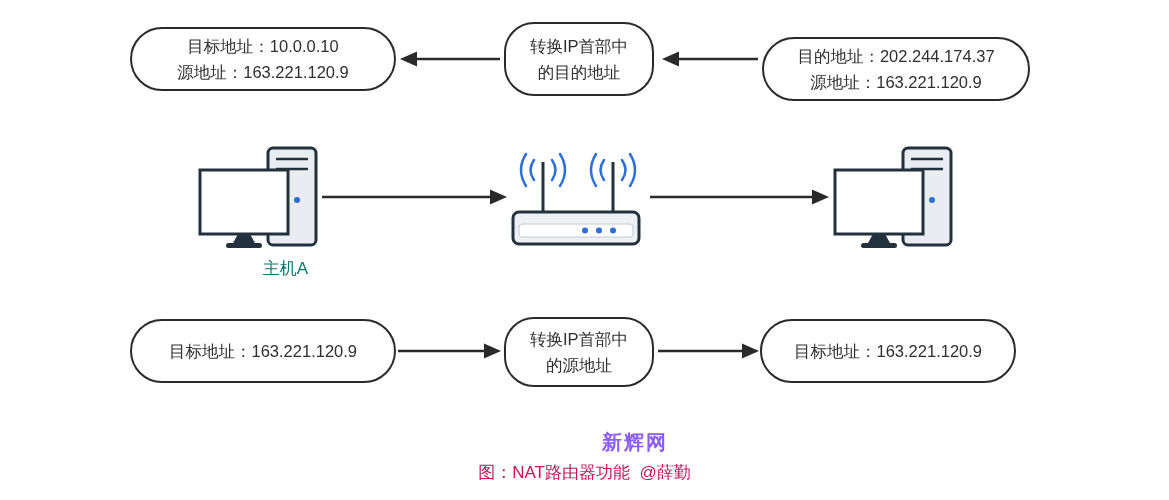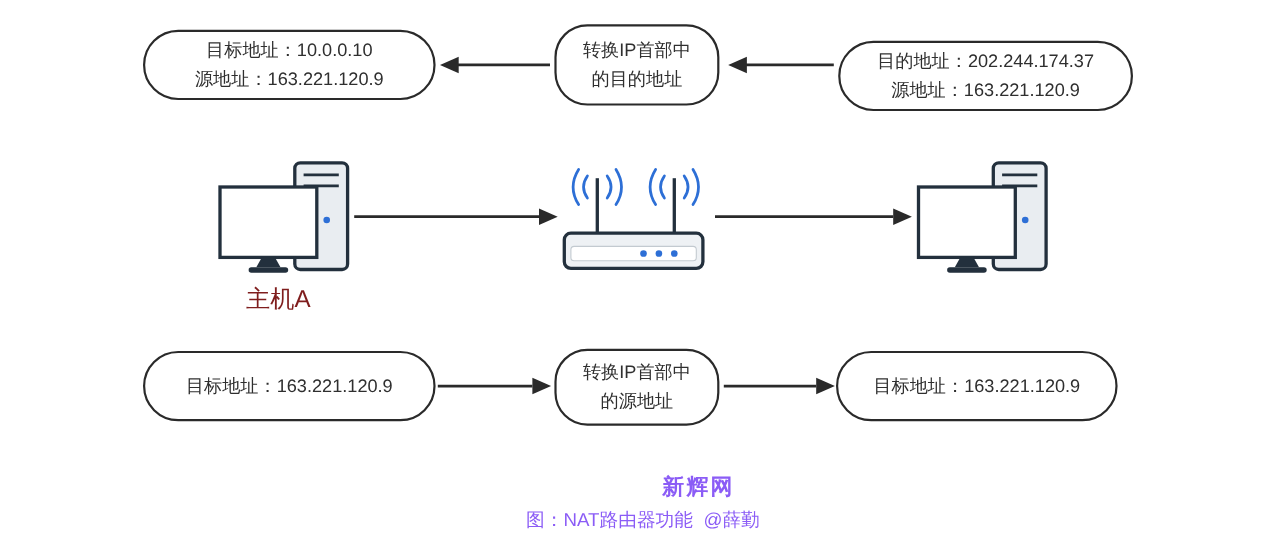--- a/index.html
+++ b/index.html
@@ -10,29 +10,29 @@
   svg.layer { position:absolute; left:0; top:0; width:1169px; height:500px; }
   .bubble {
     position:absolute; box-sizing:border-box;
     display:flex; flex-direction:column; align-items:center; justify-content:center;
     border:2.5px solid #2a2a2a; border-radius:34px; background:#ffffff;
     color:#2f2f2f; font-size:16.5px; line-height:1.5; text-align:center;
     padding:4px 10px; gap:1px;
   }
   .bubble .ln { white-space:nowrap; }
   .device-label {
-    position:absolute; text-align:center; font-size:22px; color:#7f1d1d;
+    position:absolute; text-align:right; font-size:17px; color:#0f766e;
   }
   .watermark {
     position:absolute; left:602px; top:429px; font-size:20px; font-weight:bold;
     color:#8b5cf6; letter-spacing:2px;
   }
   .caption {
     position:absolute; left:0; right:0; top:461px; text-align:center;
-    font-size:17px; color:#8b5cf6; white-space:pre;
+    font-size:17px; color:#be185d; white-space:pre;
   }
 </style>
 </head>
 <body>
 
 <div class="canvas">
 
   <svg class="layer" viewBox="0 0 1169 500">
 
     <g>

